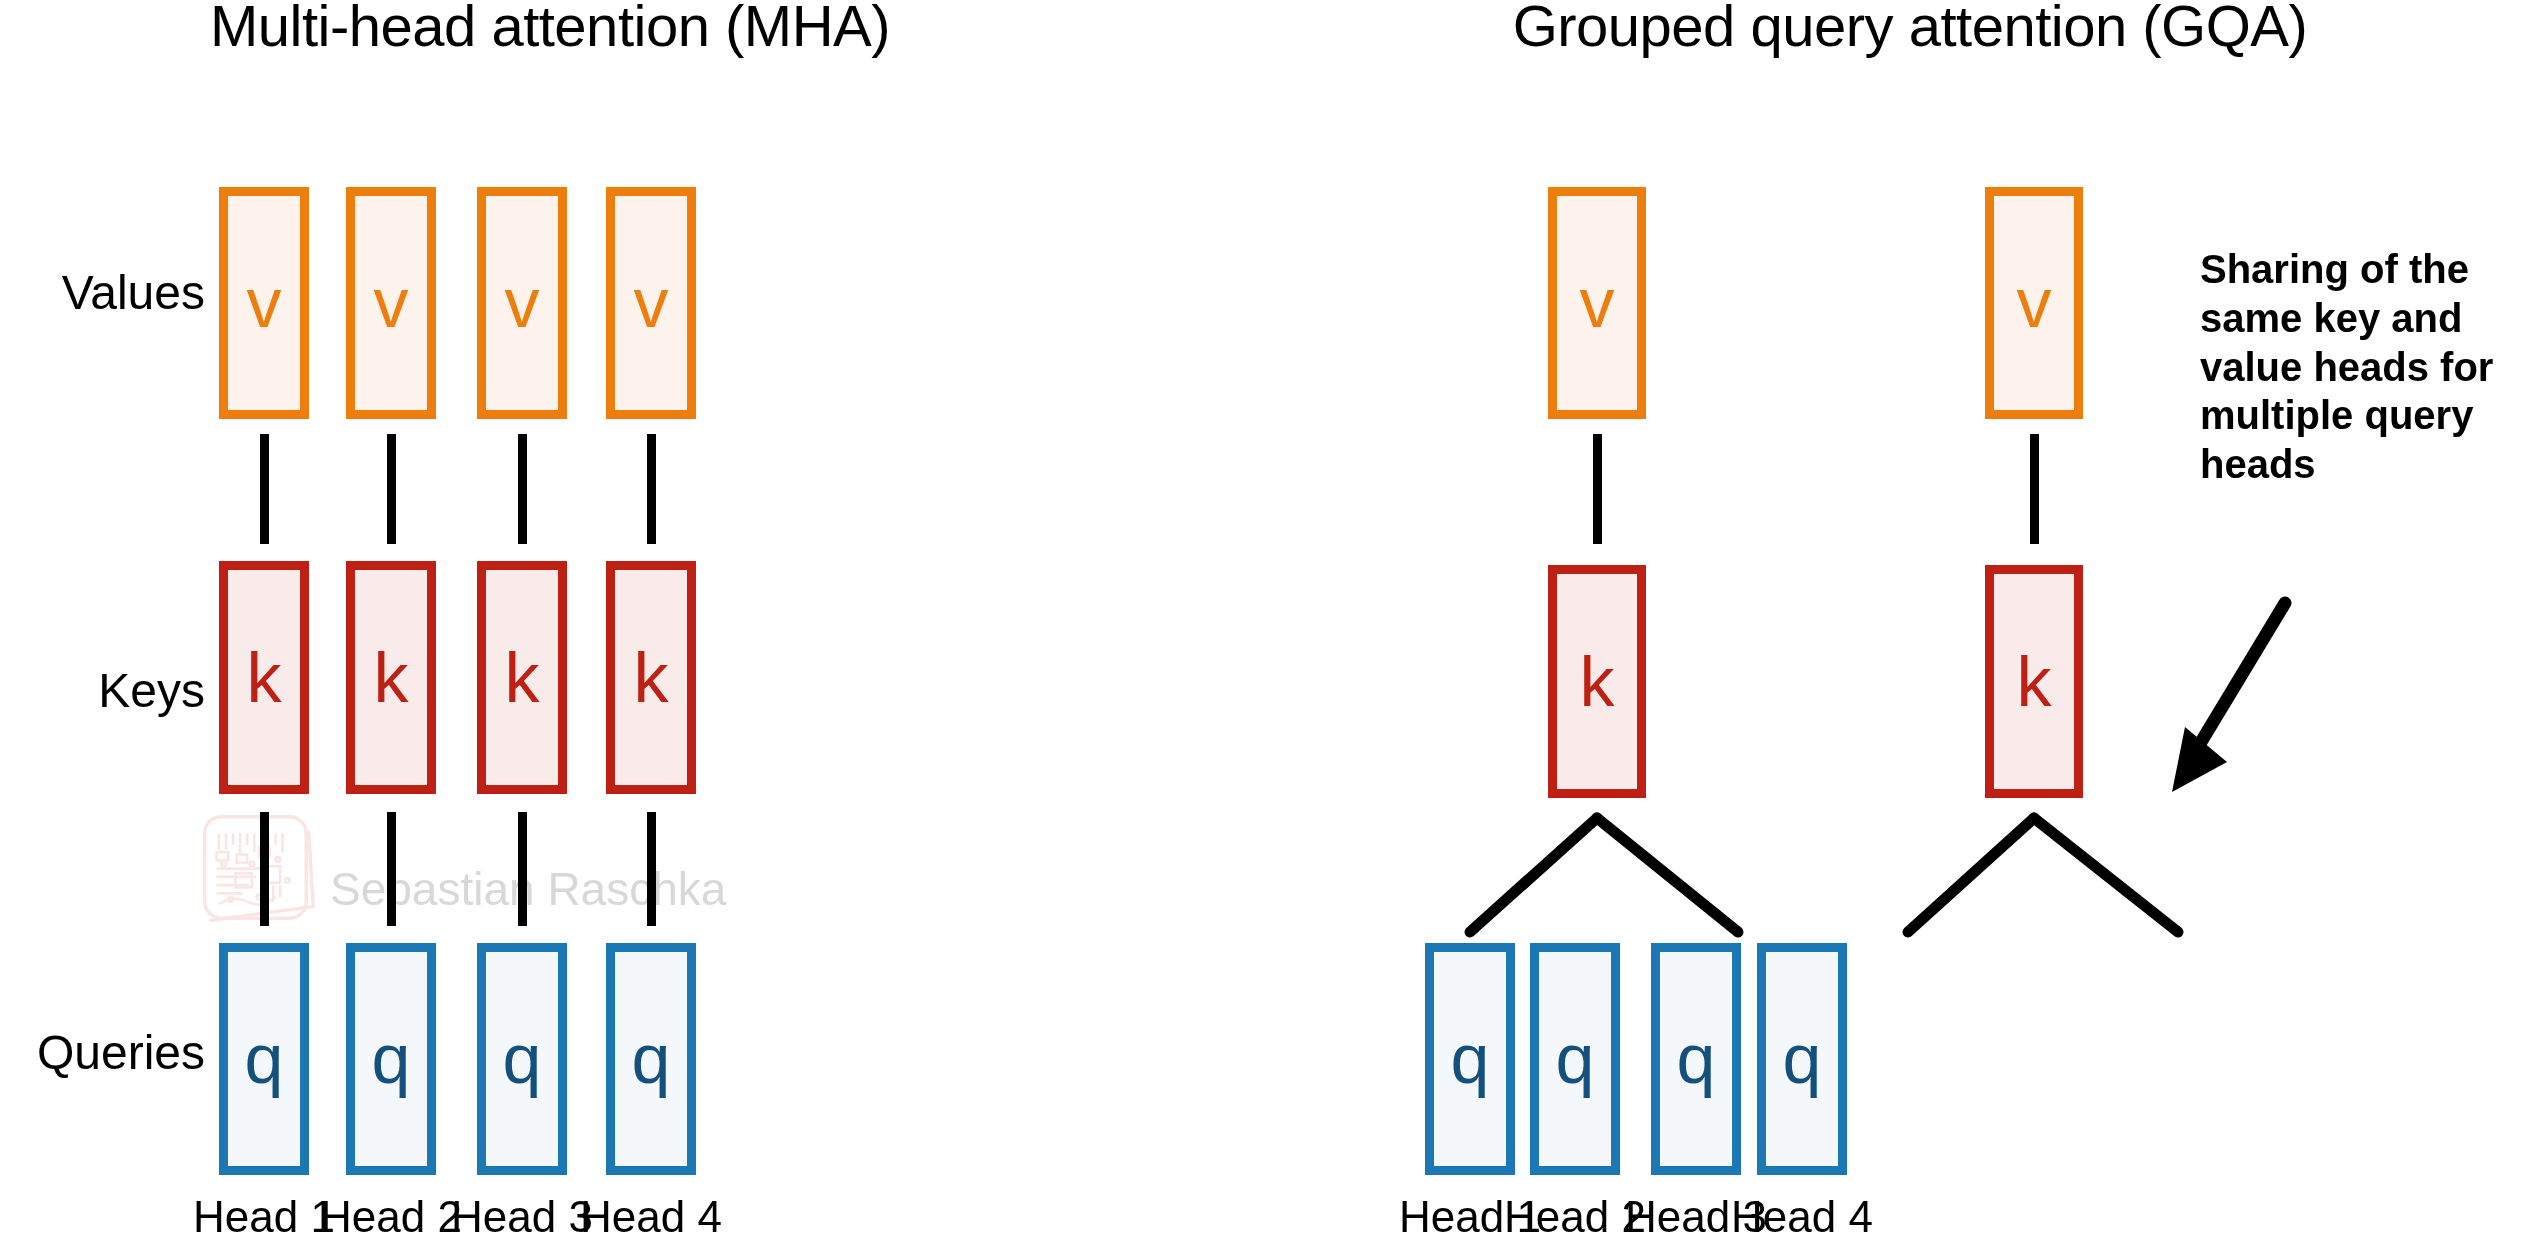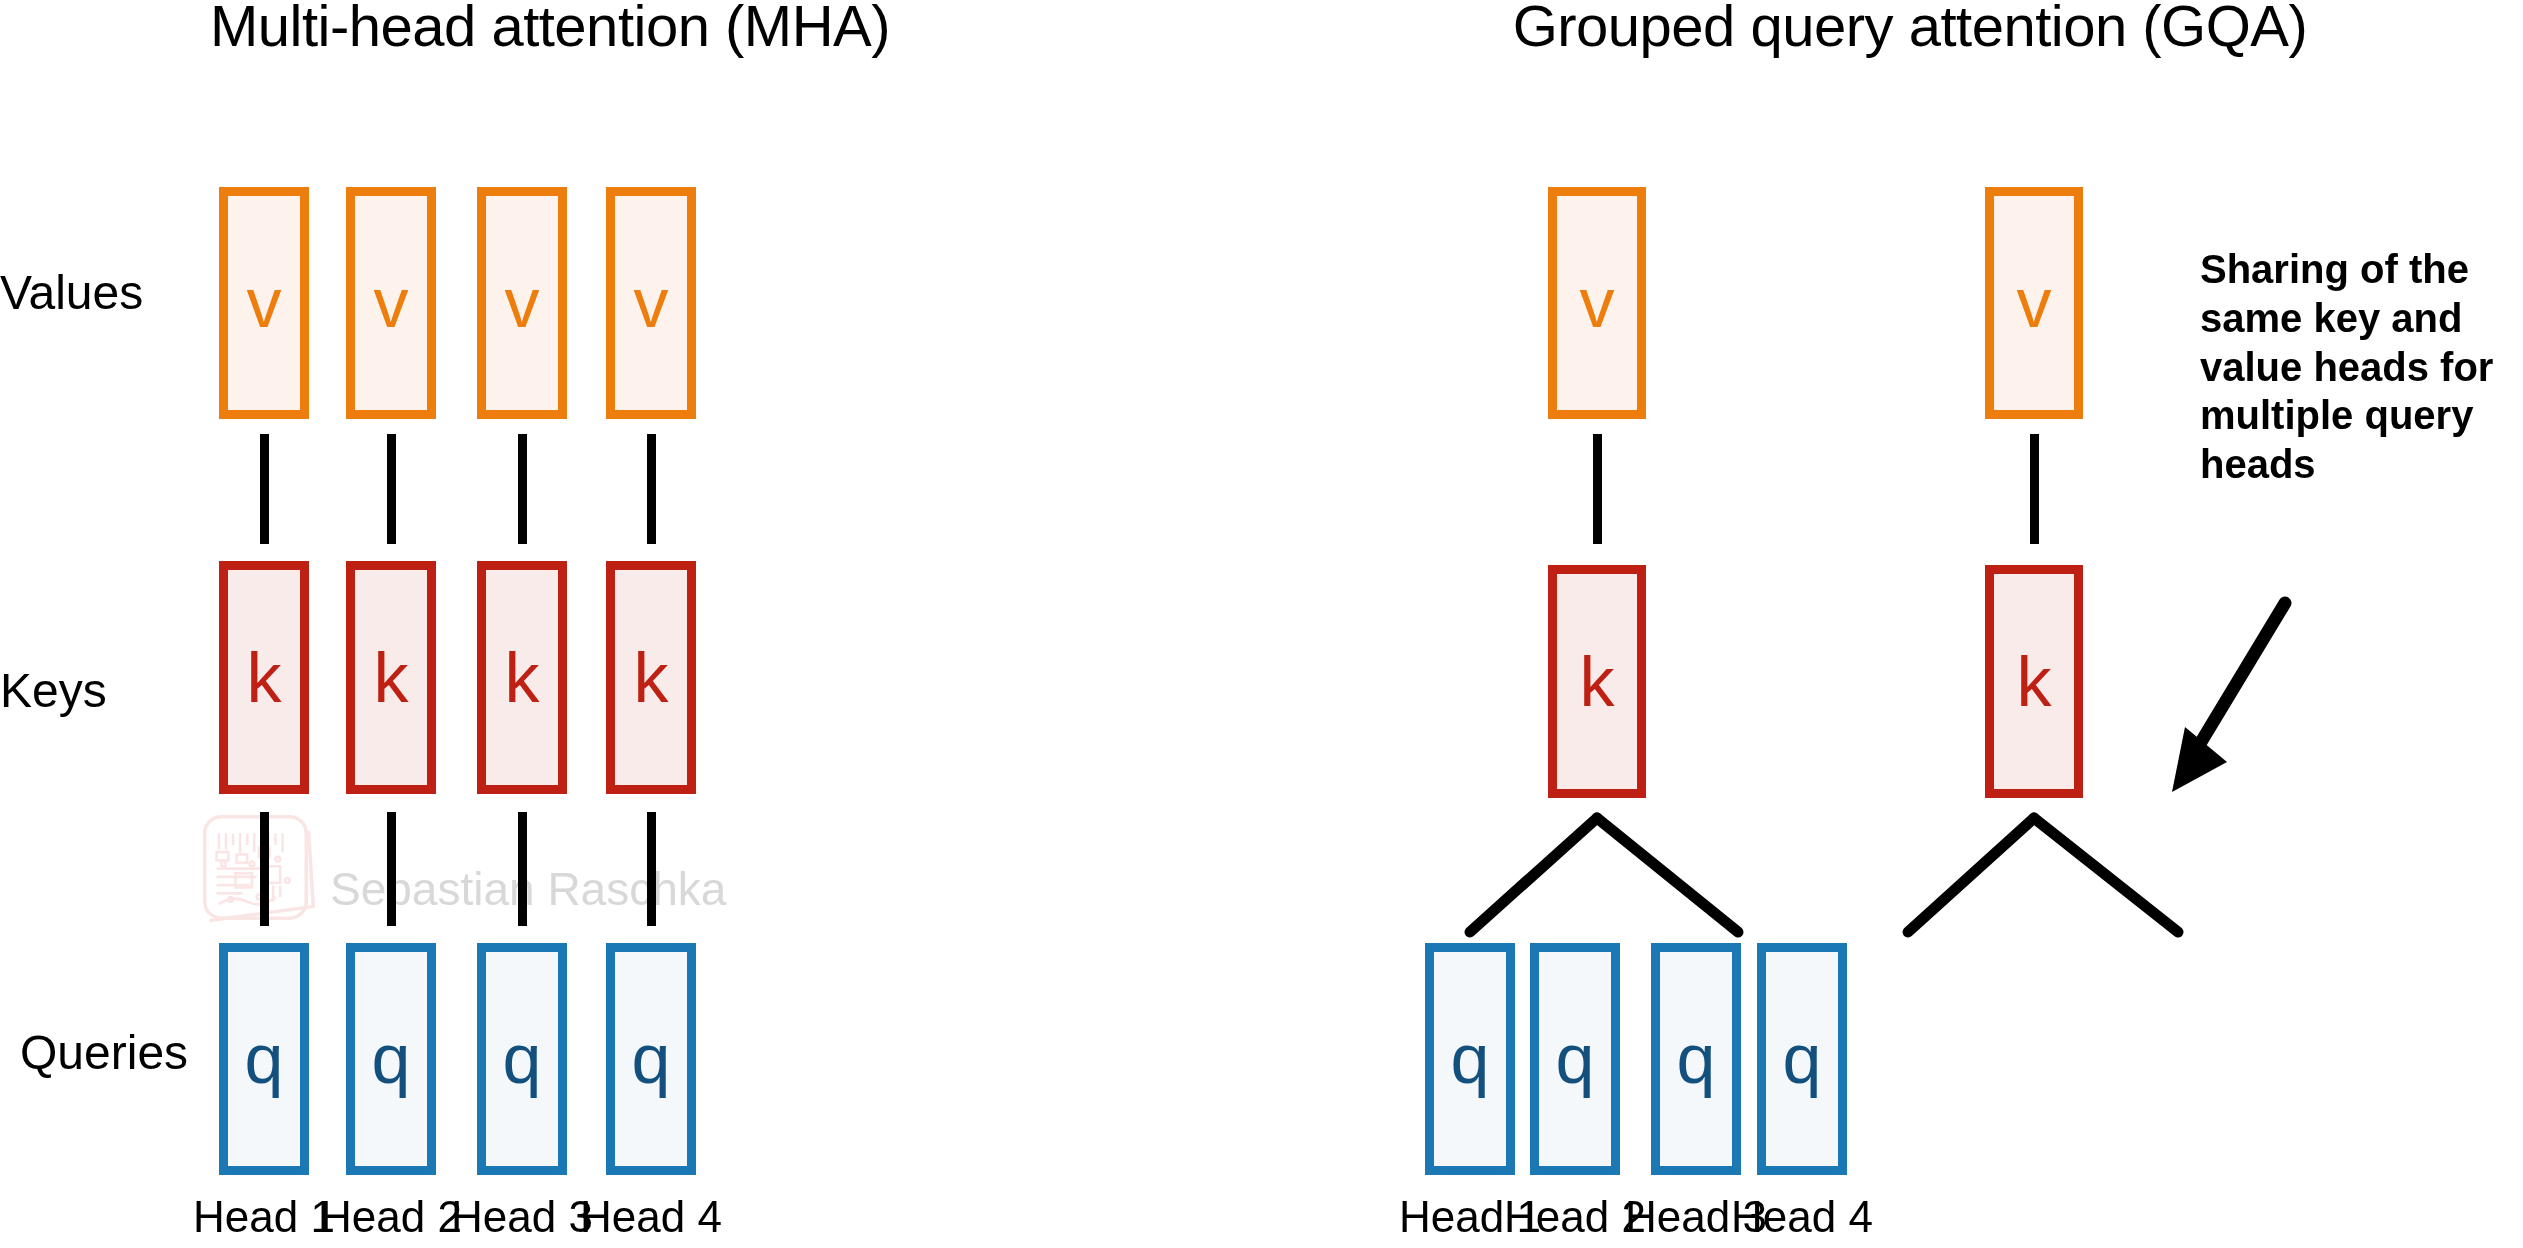--- a/index.html
+++ b/index.html
@@ -19,21 +19,21 @@
     white-space: nowrap;
     letter-spacing: -0.5px;
   }
   #title-mha { left: 0; top: -8px; width: 1100px; text-align: center; }
   #title-gqa { left: 1400px; top: -8px; width: 1020px; text-align: center; }
 
   .row-label {
     position: absolute;
     font-size: 48px;
     color: #000000;
-    text-align: left;
+    text-align: right;
     white-space: nowrap;
   }
   #label-values  { left: 0; top: 265px; width: 205px; }
   #label-keys    { left: 0; top: 645px; width: 205px; margin-top: 18px; }
   #label-queries { left: 0; top: 1025px; width: 205px; padding-left: 20px; }
 
   .box {
     position: absolute;
     display: flex;
     align-items: center;

